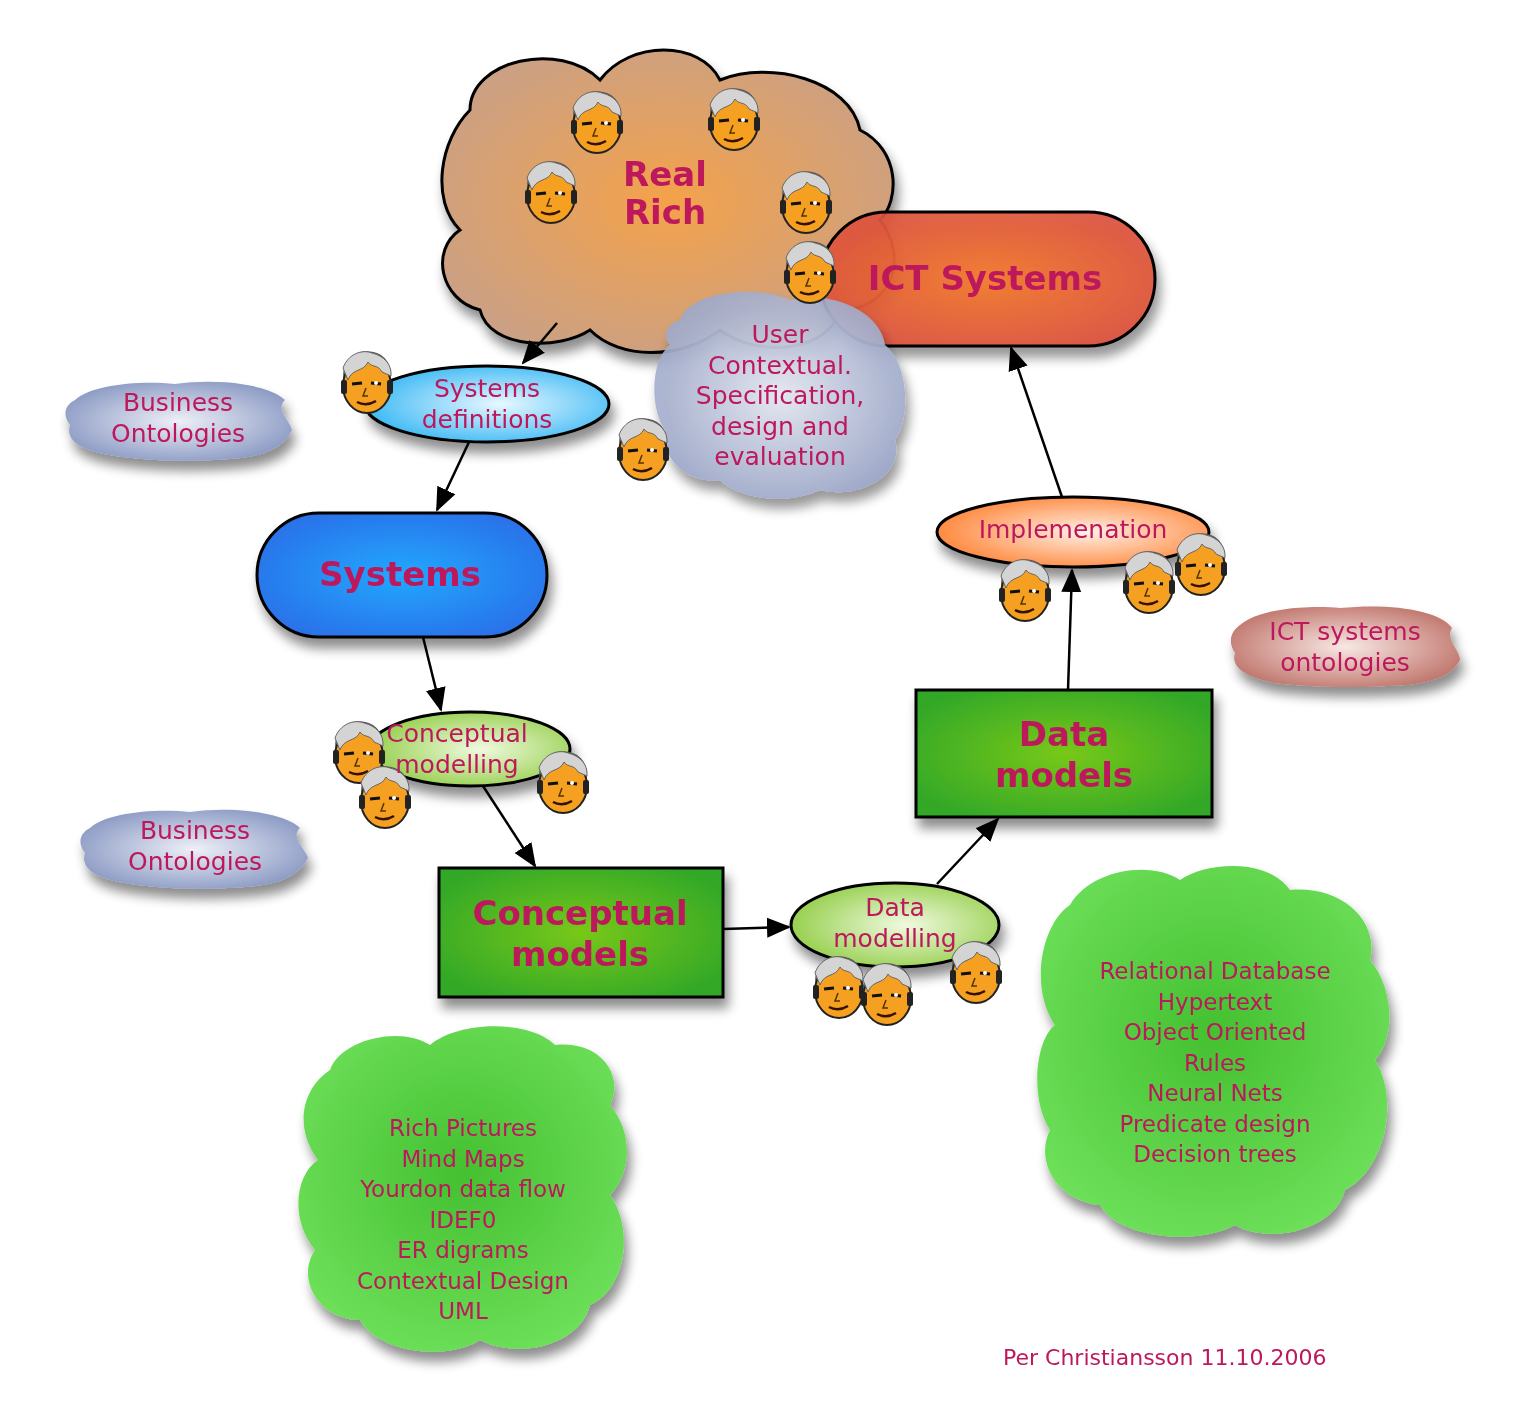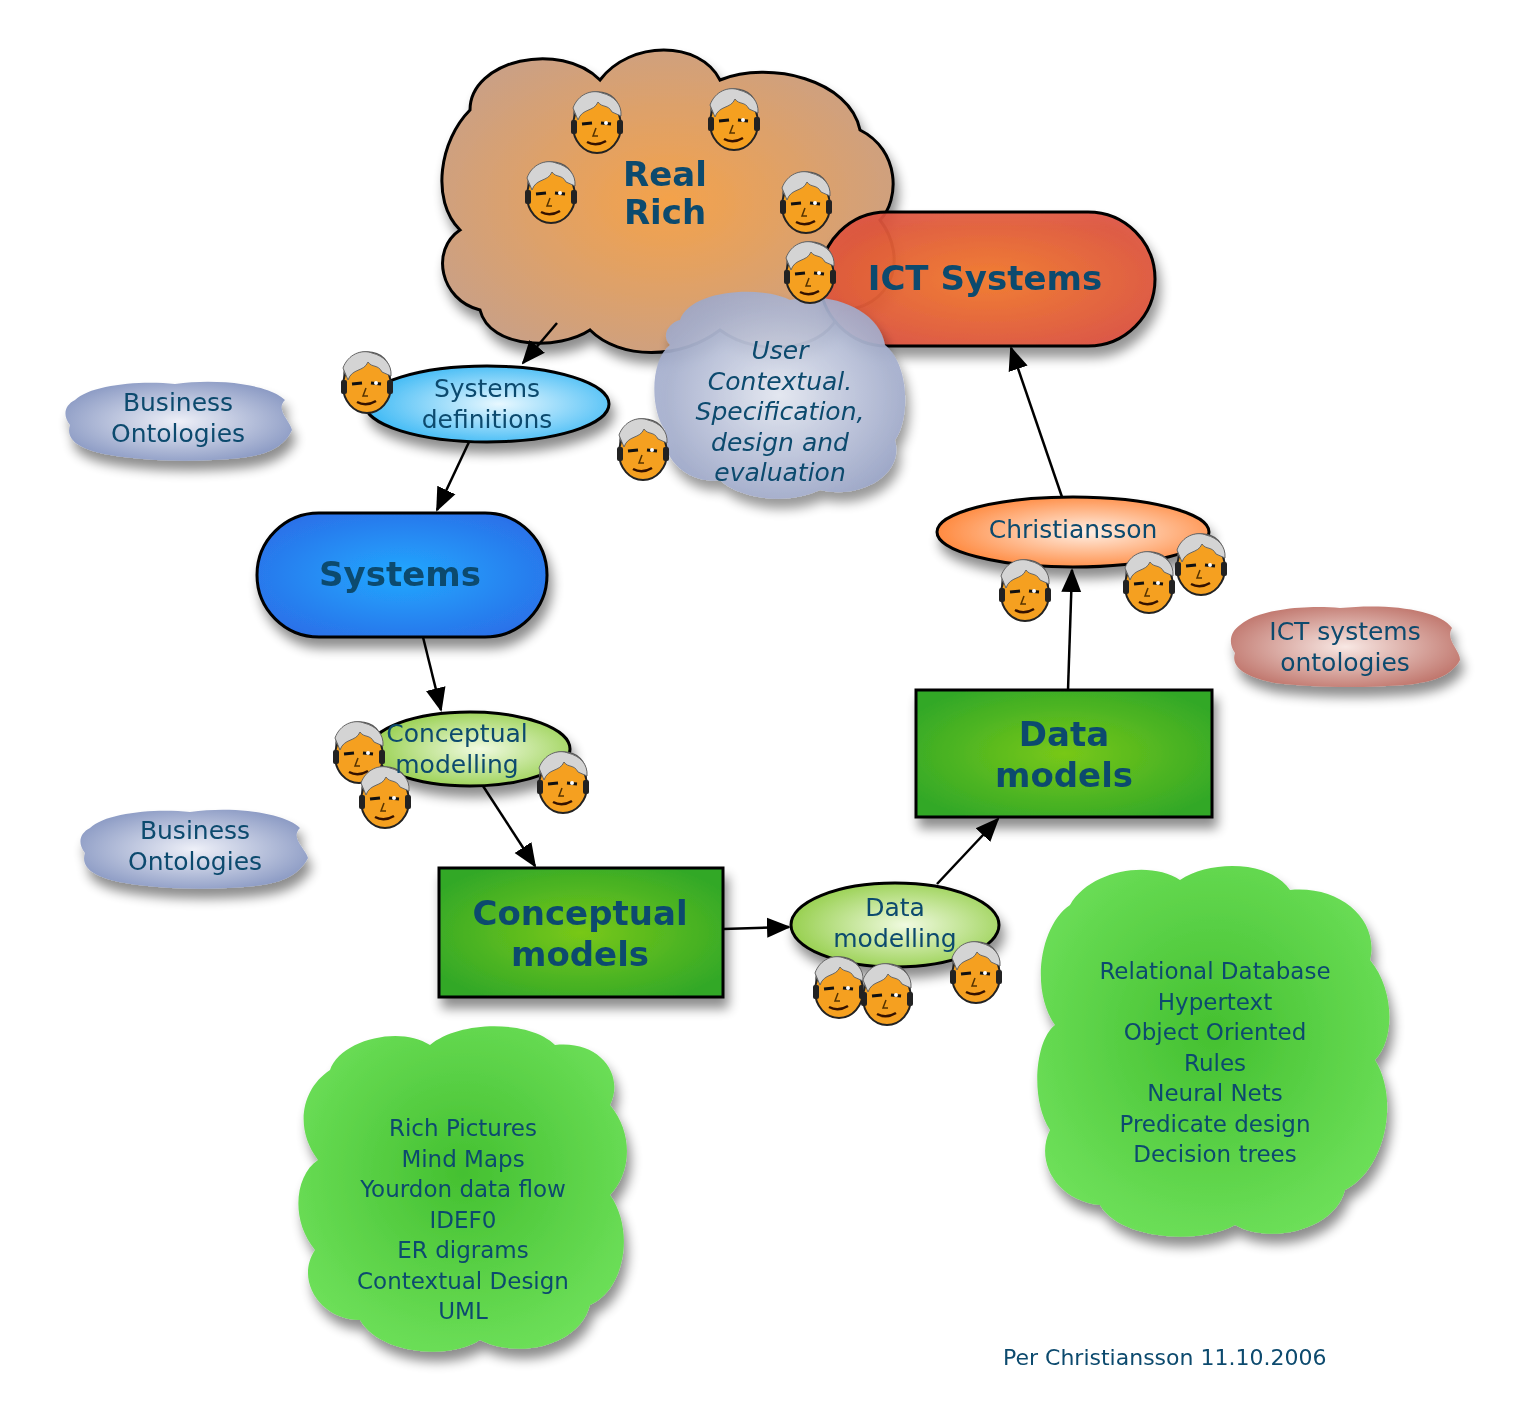--- a/index.html
+++ b/index.html
@@ -1,19 +1,19 @@
 <!DOCTYPE html>
 <html><head>
 <meta charset="utf-8">
 <style>
   html, body { margin: 0; padding: 0; background: #ffffff; }
   body { width: 1525px; height: 1417px; position: relative; overflow: hidden;
          font-family: "DejaVu Sans", "Liberation Sans", sans-serif; }
   #canvas { position: absolute; left: 0; top: 0; }
-  .lbl { position: absolute; text-align: center; color: #0c4a6e; white-space: nowrap; line-height: 1.12; }
+  .lbl { position: absolute; text-align: center; color: #be185d; white-space: nowrap; line-height: 1.12; }
   .bold { font-weight: bold; }
   .big { font-size: 34px; }
   .mid { font-size: 25px; }
   .small { font-size: 23px; margin-top: 40px; }
   .credit { font-size: 22px; }
 </style>
 </head>
 <body>
 
 <svg id="canvas" width="1525" height="1417" viewBox="0 0 1525 1417" xmlns="http://www.w3.org/2000/svg">
@@ -153,21 +153,21 @@
   </g>
 </svg>
 
 <div class="lbl bold big" style="left:600px;top:155px;width:130px;">
   <div>Real</div>
   <div>Rich</div>
 </div>
 
 <div class="lbl bold big" style="left:860px;top:259px;width:250px;">ICT Systems</div>
 
-<div class="lbl mid" style="left:680px;top:336px;width:200px;line-height:1.22;font-style:italic;">
+<div class="lbl mid" style="left:680px;top:320px;width:200px;line-height:1.22;">
   <div>User</div>
   <div>Contextual.</div>
   <div>Specification,</div>
   <div>design and</div>
   <div>evaluation</div>
 </div>
 
 <div class="lbl mid" style="left:397px;top:374px;width:180px;line-height:1.22;">
   <div>Systems</div>
   <div>definitions</div>
@@ -198,21 +198,21 @@
 <div class="lbl mid" style="left:815px;top:893px;width:160px;line-height:1.22;">
   <div>Data</div>
   <div>modelling</div>
 </div>
 
 <div class="lbl bold big" style="left:964px;top:714px;width:200px;line-height:1.2;">
   <div>Data</div>
   <div>models</div>
 </div>
 
-<div class="lbl mid" style="left:963px;top:516px;width:220px;">Christiansson</div>
+<div class="lbl mid" style="left:963px;top:516px;width:220px;">Implemenation</div>
 
 <div class="lbl mid" style="left:1255px;top:617px;width:180px;line-height:1.22;">
   <div>ICT systems</div>
   <div>ontologies</div>
 </div>
 
 <div class="lbl small" style="left:333px;top:1073px;width:260px;line-height:1.33;">
   <div>Rich Pictures</div>
   <div>Mind Maps</div>
   <div>Yourdon data flow</div>

